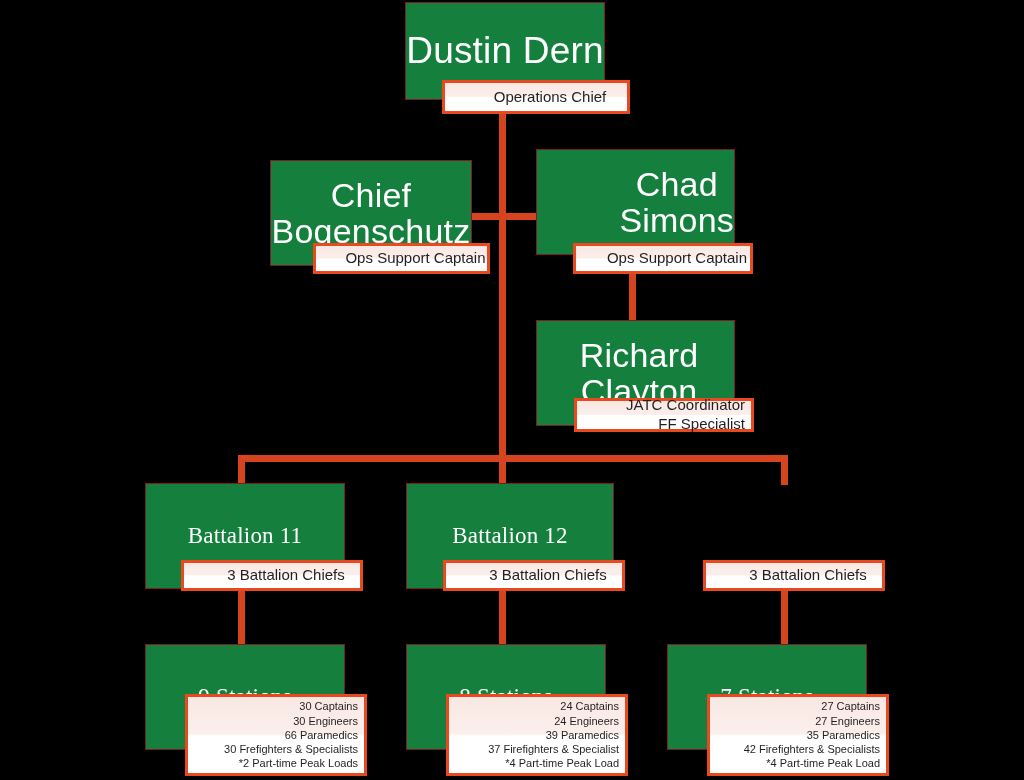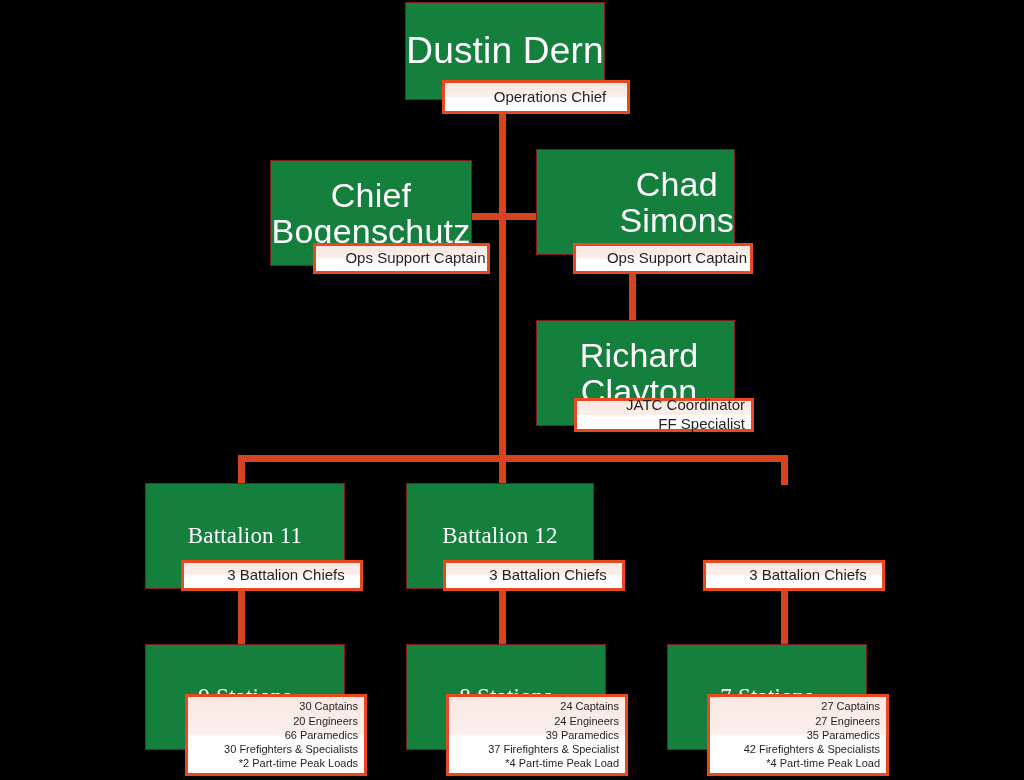--- a/index.html
+++ b/index.html
@@ -120,37 +120,37 @@
     <div class="sub-line">FF Specialist</div>
   </div>
 
   <div class="node" style="left:145px; top:483px; width:200px; height:106px;">
     <div class="node-title t-md">Battalion 11</div>
   </div>
   <div class="sub center" style="left:181px; top:560px; width:182px; height:31px;">
     <div class="sub-line">3 Battalion Chiefs</div>
   </div>
 
-  <div class="node" style="left:406px; top:483px; width:188px; height:106px;">
+  <div class="node" style="left:406px; top:483px; width:208px; height:106px;">
     <div class="node-title t-md">Battalion 12</div>
   </div>
   <div class="sub center" style="left:443px; top:560px; width:182px; height:31px;">
     <div class="sub-line">3 Battalion Chiefs</div>
   </div>
 
   <div class="sub center" style="left:703px; top:560px; width:182px; height:31px;">
     <div class="sub-line">3 Battalion Chiefs</div>
   </div>
 
   <div class="node" style="left:145px; top:644px; width:200px; height:106px;">
     <div class="node-title t-md">9 Stations</div>
   </div>
   <div class="sub right small" style="left:185px; top:694px; width:182px; height:82px;">
     <div class="sub-line">30 Captains</div>
-    <div class="sub-line">20 Engineers</div>
+    <div class="sub-line">30 Engineers</div>
     <div class="sub-line">66 Paramedics</div>
     <div class="sub-line">30 Frefighters &amp; Specialists</div>
     <div class="sub-line">*2 Part-time Peak Loads</div>
   </div>
 
   <div class="node" style="left:406px; top:644px; width:200px; height:106px;">
     <div class="node-title t-md">8 Stations</div>
   </div>
   <div class="sub right small" style="left:446px; top:694px; width:182px; height:82px;">
     <div class="sub-line">24 Captains</div>

